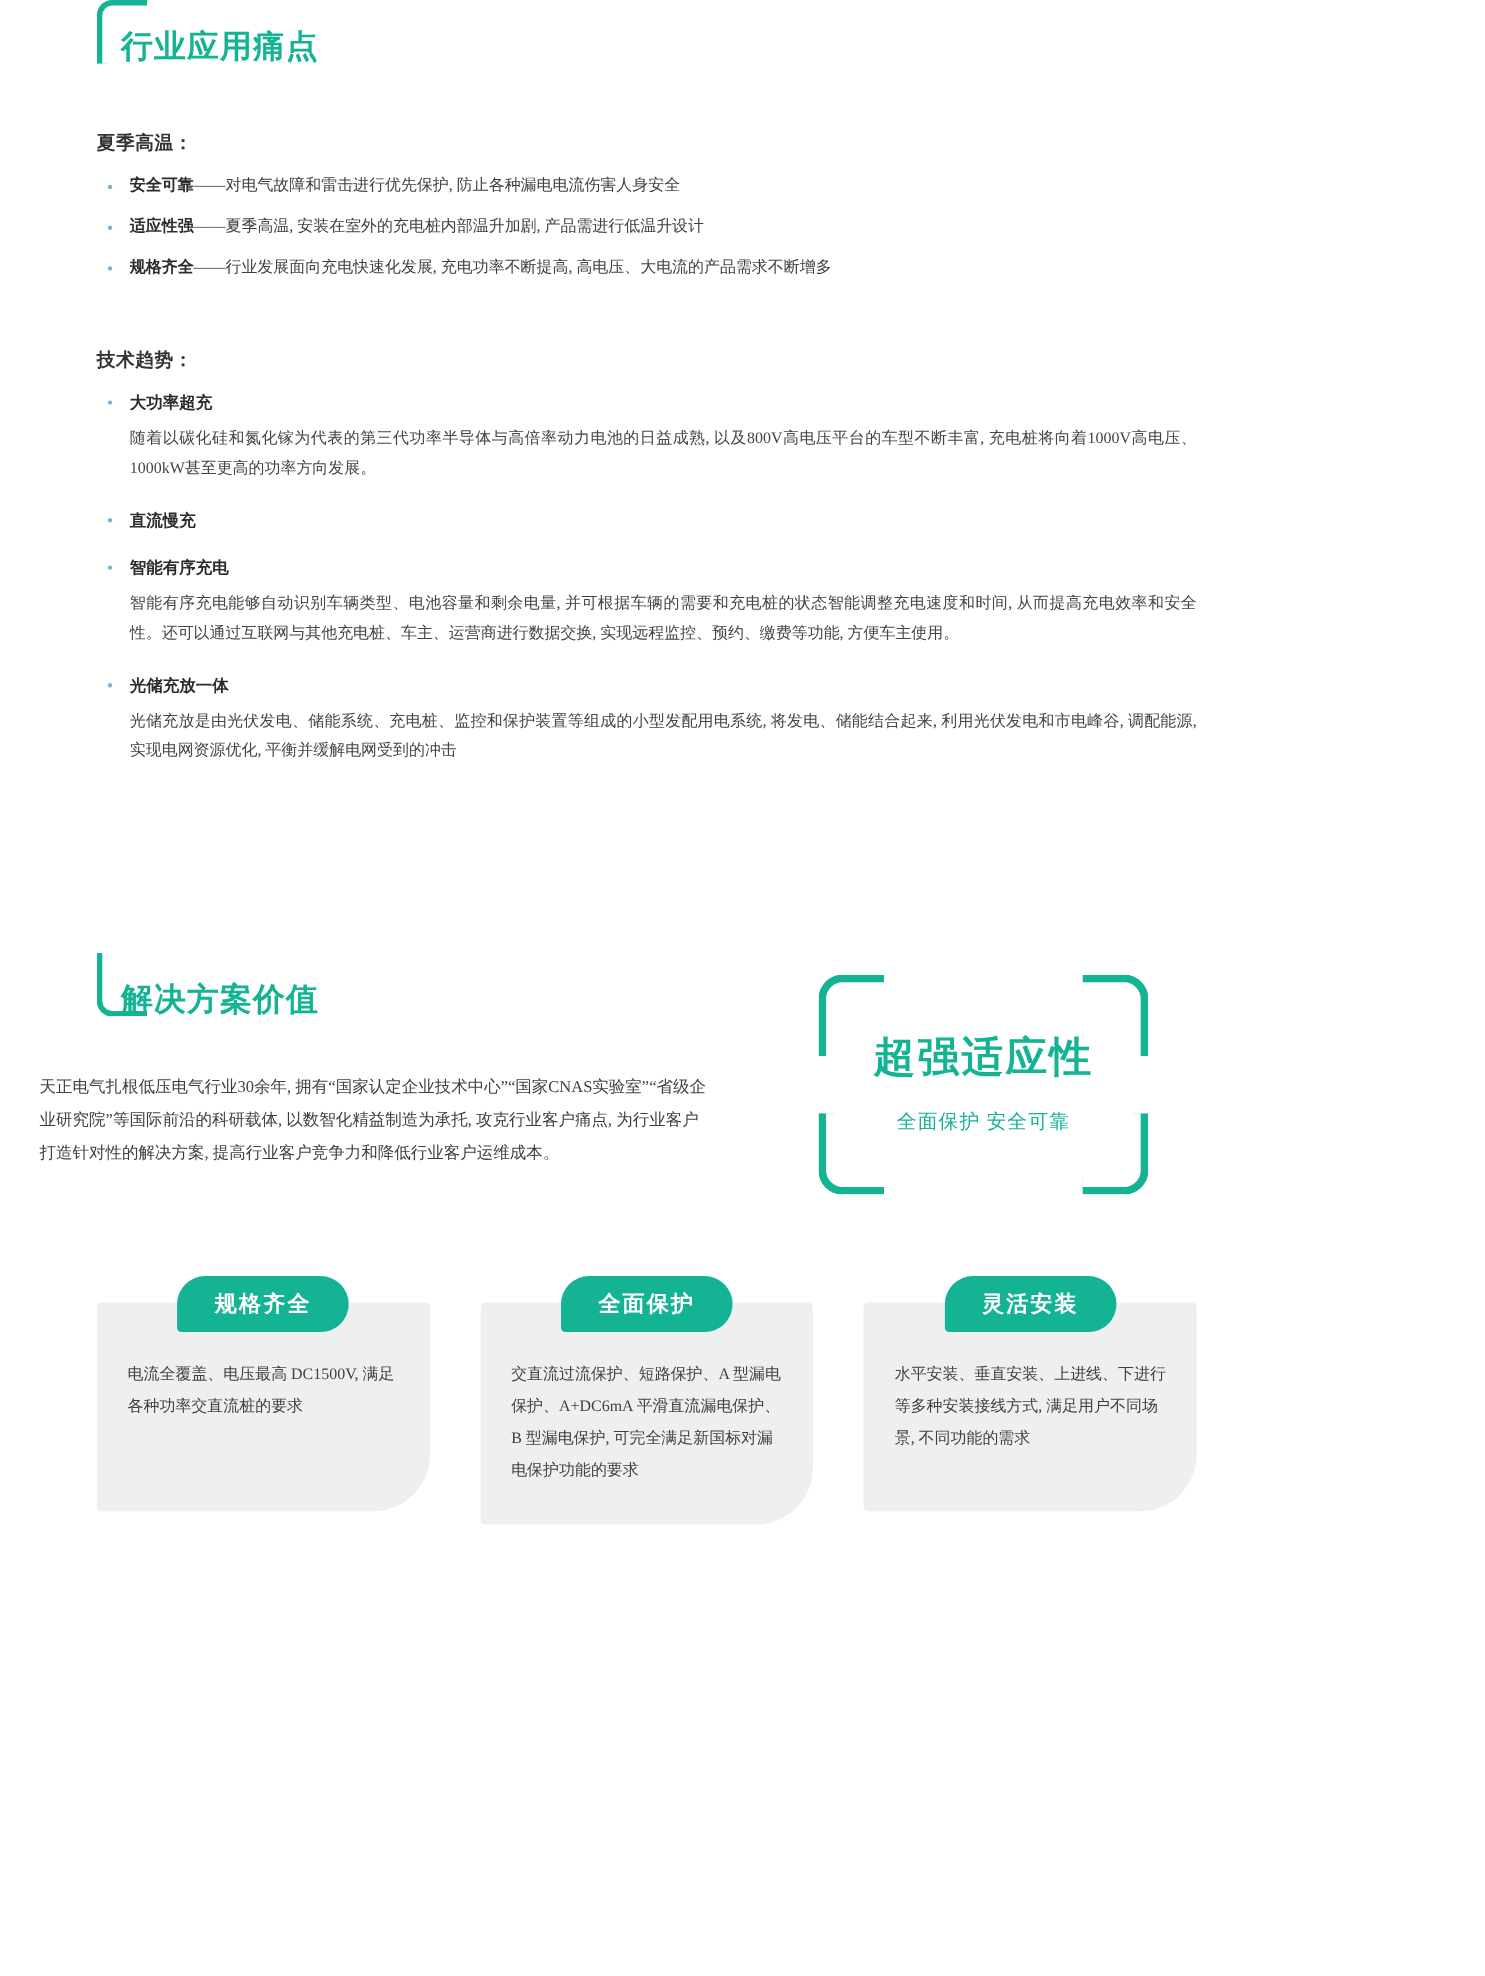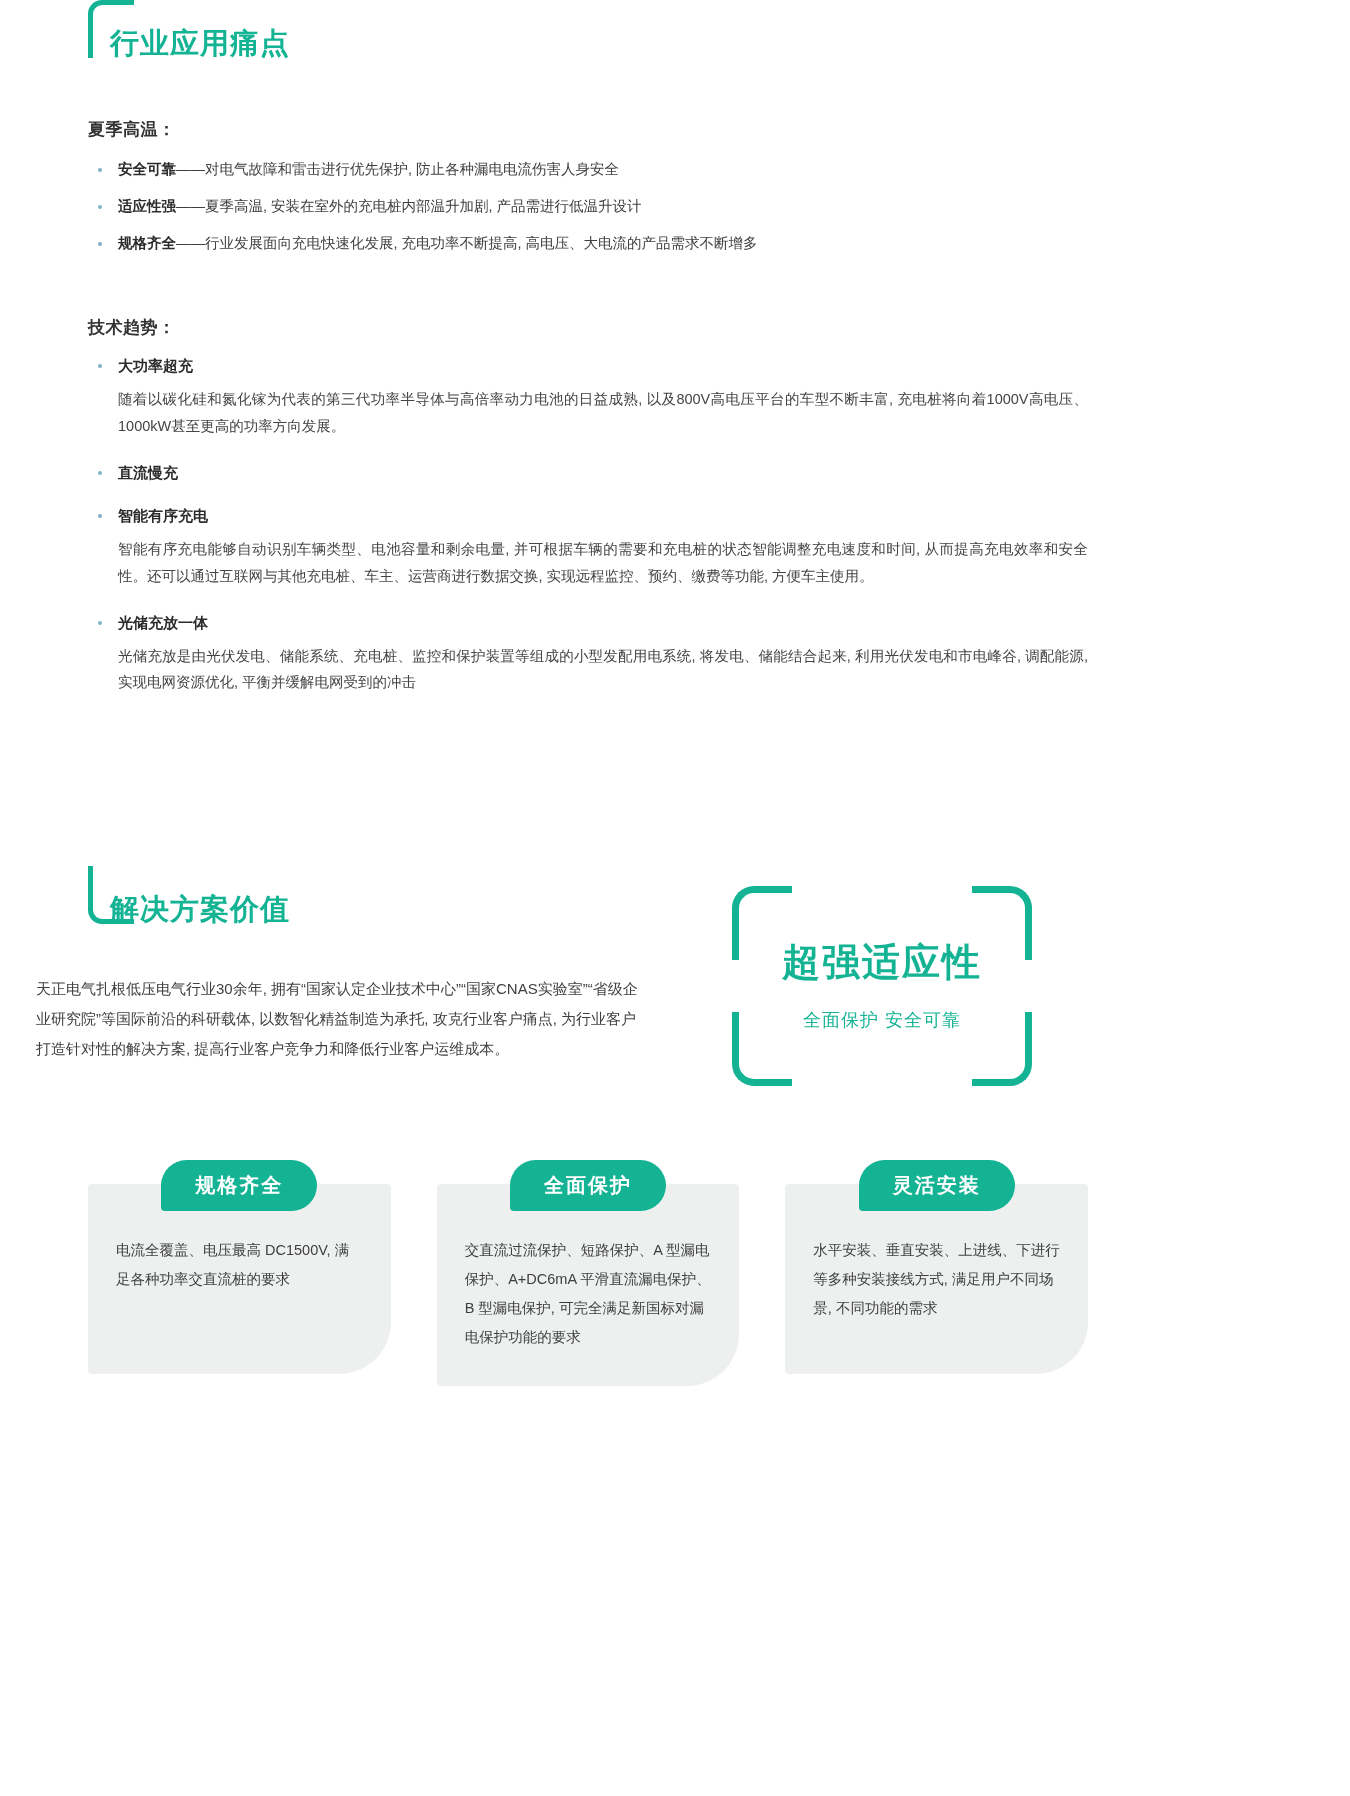--- a/index.html
+++ b/index.html
@@ -5,21 +5,21 @@
   * { box-sizing: border-box; }
   html, body { margin: 0; padding: 0; }
   body {
     width: 1350px;
     min-height: 1796px;
     background: #ffffff;
     font-family: "Liberation Sans", "DejaVu Sans", sans-serif;
     color: #3b3b3b;
     position: relative;
   }
-  .page { position: relative; width: 1176px; min-height: 1796px; padding: 0; }
+  .page { position: relative; width: 1176px; min-height: 1796px; padding: 0; font-family: Liberation Serif, serif; }
 
   
   .section-head {
     position: relative;
     display: flex;
     align-items: flex-end;
     margin-left: 88px;
     height: 64px;
   }
   .bracket {
@@ -116,21 +116,21 @@
     margin: 44px 88px 0 36px;
     font-size: 15px;
     line-height: 2.0;
     color: #3f3f3f;
     max-width: 610px;
   }
 
   
   .badge {
     position: absolute;
-    right: 144px;
+    right: 132px;
     top: 20px;
     width: 300px;
     height: 200px;
   }
   .badge .br-tl {
     position: absolute; left: 0; top: 0;
     width: 60px; height: 74px;
     border-left: 7px solid #13b394;
     border-top: 7px solid #13b394;
     border-top-left-radius: 22px;

